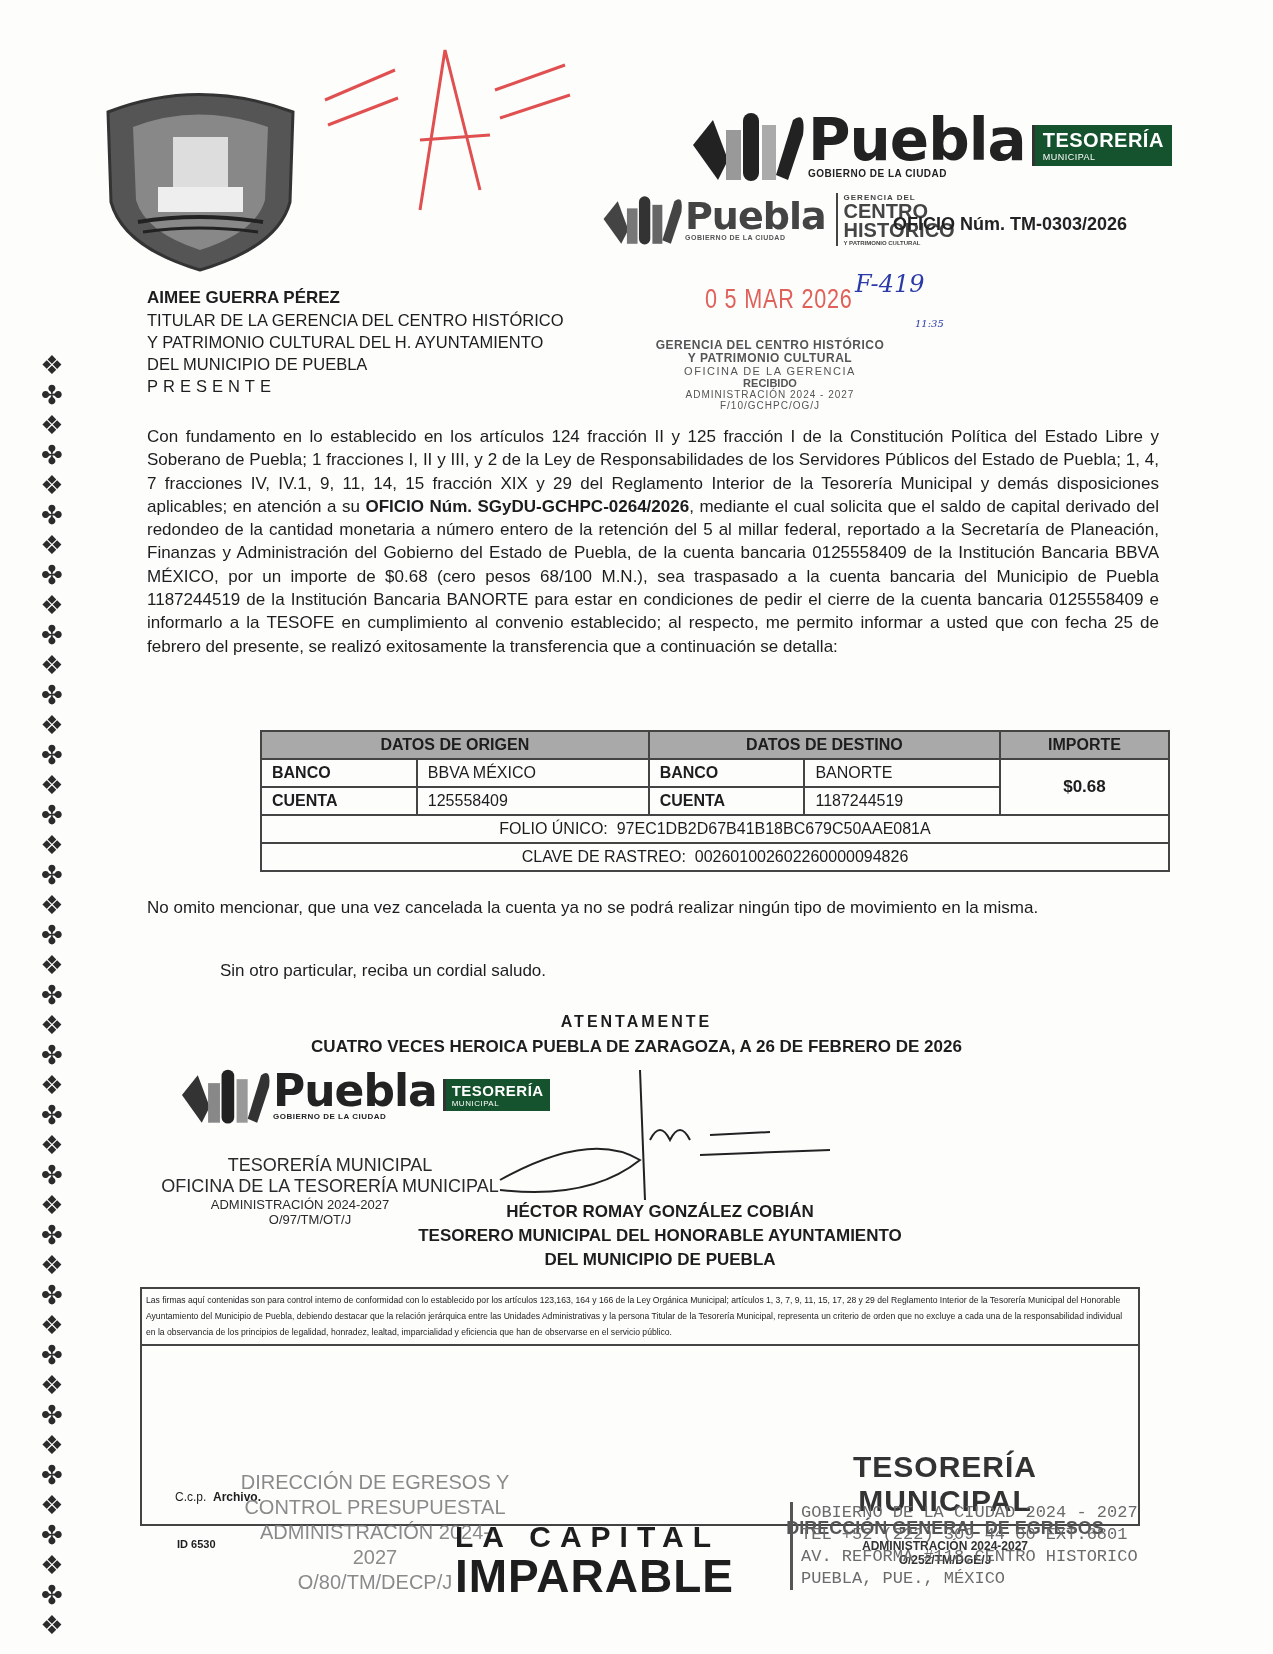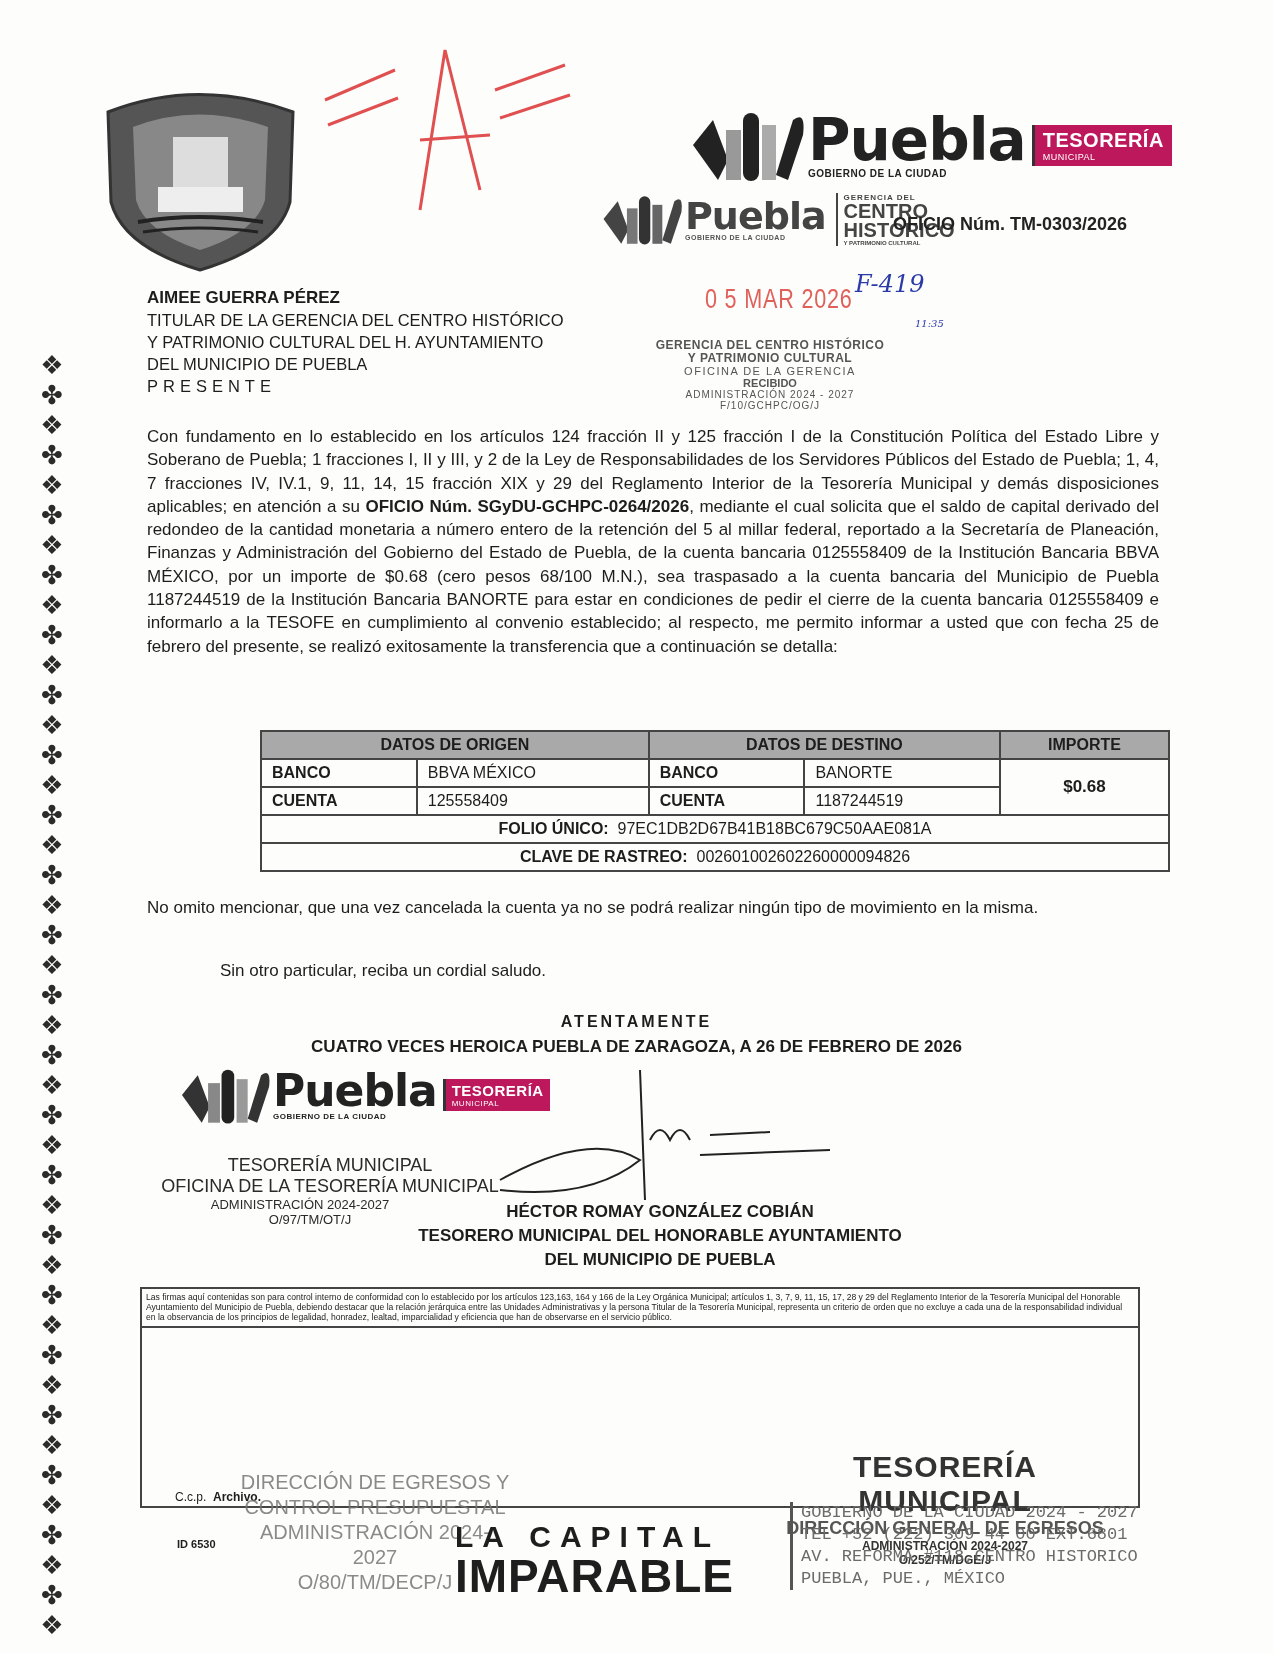--- a/index.html
+++ b/index.html
@@ -15,21 +15,21 @@
   .crest { left:98px; top:82px; width:205px; height:190px; }
 
   
   .redmark { left:320px; top:40px; width:260px; height:190px; }
 
   
   .logo { display:flex; align-items:center; }
   .logo .emblem { width:120px; height:80px; }
   .logo .word { font-family:"DejaVu Sans", sans-serif; font-weight:bold; color:#222; letter-spacing:-1px; }
   .logo .sub { font-size:10px; font-weight:bold; letter-spacing:0.5px; color:#222; }
-  .tes-box { background:#be185d; color:#fff; padding:4px 8px; margin-left:6px; border-left:3px solid #333; }
+  .tes-box { background:#14532d; color:#fff; padding:4px 8px; margin-left:6px; border-left:3px solid #333; }
   .tes-box .t1 { font-weight:bold; font-size:20px; letter-spacing:0.5px; }
   .tes-box .t2 { font-size:9px; letter-spacing:0.5px; }
 
   .logo-top { left:688px; top:105px; }
   .logo-top .word { font-size:58px; line-height:56px; }
   .logo-ch { left:600px; top:190px; }
   .logo-ch .word { font-size:38px; line-height:36px; }
   .ch-label { margin-left:10px; border-left:2px solid #444; padding-left:6px; font-weight:bold; color:#444; }
   .ch-label .a { font-size:8px; letter-spacing:1px; }
   .ch-label .b { font-size:20px; line-height:19px; }
@@ -57,21 +57,21 @@
   .body-text { left:147px; top:425px; width:1012px; font-size:17px; line-height:23.3px; text-align:justify; }
   .body-text b { font-weight:bold; }
 
   
   .ttable { left:260px; top:730px; width:910px; border-collapse:collapse; font-size:16px; }
   .ttable td, .ttable th { border:2px solid #444; padding:2px 10px; height:22px; }
   .ttable th { background:#a9a9a9; font-weight:bold; text-align:center; }
   .ttable .lab { font-weight:bold;border-radius:10px; }
   .ttable .imp { text-align:center; font-weight:bold; font-size:17px; }
   .ttable .wide { text-align:center; }
-  .ttable .wide b { font-weight:bold; }
+  .ttable .wide b { font-weight:normal; }
 
   .para2 { left:147px; top:896px; width:1012px; font-size:17px; line-height:23px; }
   .closing { left:220px; top:961px; font-size:17px; }
 
   .atent { left:0; width:1273px; top:1013px; text-align:center; font-weight:bold; font-size:16px; letter-spacing:3px; }
   .cuatro { left:0; width:1273px; top:1037px; text-align:center; font-weight:bold; font-size:17px; }
 
   .logo-sig { left:178px; top:1063px; }
   .logo-sig .emblem { width:95px; height:64px; }
   .logo-sig .word { font-size:44px; line-height:42px; }
@@ -79,21 +79,21 @@
   .sig-stamp { left:150px; top:1155px; width:360px; text-align:center; color:#2a2a2a; }
   .sig-stamp .s1 { font-size:18px; }
   .sig-stamp .s2 { font-size:18px; }
   .sig-stamp .s3 { font-size:13px; margin-left:-60px; }
   .sig-stamp .s4 { font-size:13px; margin-left:-40px; }
   .signer { left:300px; top:1200px; width:720px; text-align:center; font-weight:bold; font-size:17px; line-height:24px; }
   .signature { left:440px; top:1070px; width:400px; height:130px; }
 
   
   .legal-box { left:140px; top:1287px; width:996px; border:2px solid #444; }
-  .legal-text { font-size:8.6px; line-height:10px; padding:3px 4px 4px; border-bottom:2px solid #444; }
+  .legal-text { font-size:8.6px; line-height:16px; padding:3px 4px 4px; border-bottom:2px solid #444; }
   .sig-cells { display:flex; height:178px; }
   .sig-cell { flex:1; position:relative; }
   .sig-cell + .sig-cell { border-left:2px solid #444; }
   .cell-label { position:absolute; top:6px; font-size:9px; }
   .cell-name { position:absolute; bottom:20px; left:0; right:0; text-align:center; font-size:9px; font-weight:bold; line-height:11px; }
 
   .ccp { left:175px; top:1490px; font-size:12px; }
   .ccp b { font-weight:bold; }
   .id-tag { left:177px; top:1538px; font-size:11px; font-weight:bold; }
   .dir-stamp { left:240px; top:1470px; color:#777; font-size:20px; line-height:25px; text-align:center; width:270px; opacity:0.85; }

